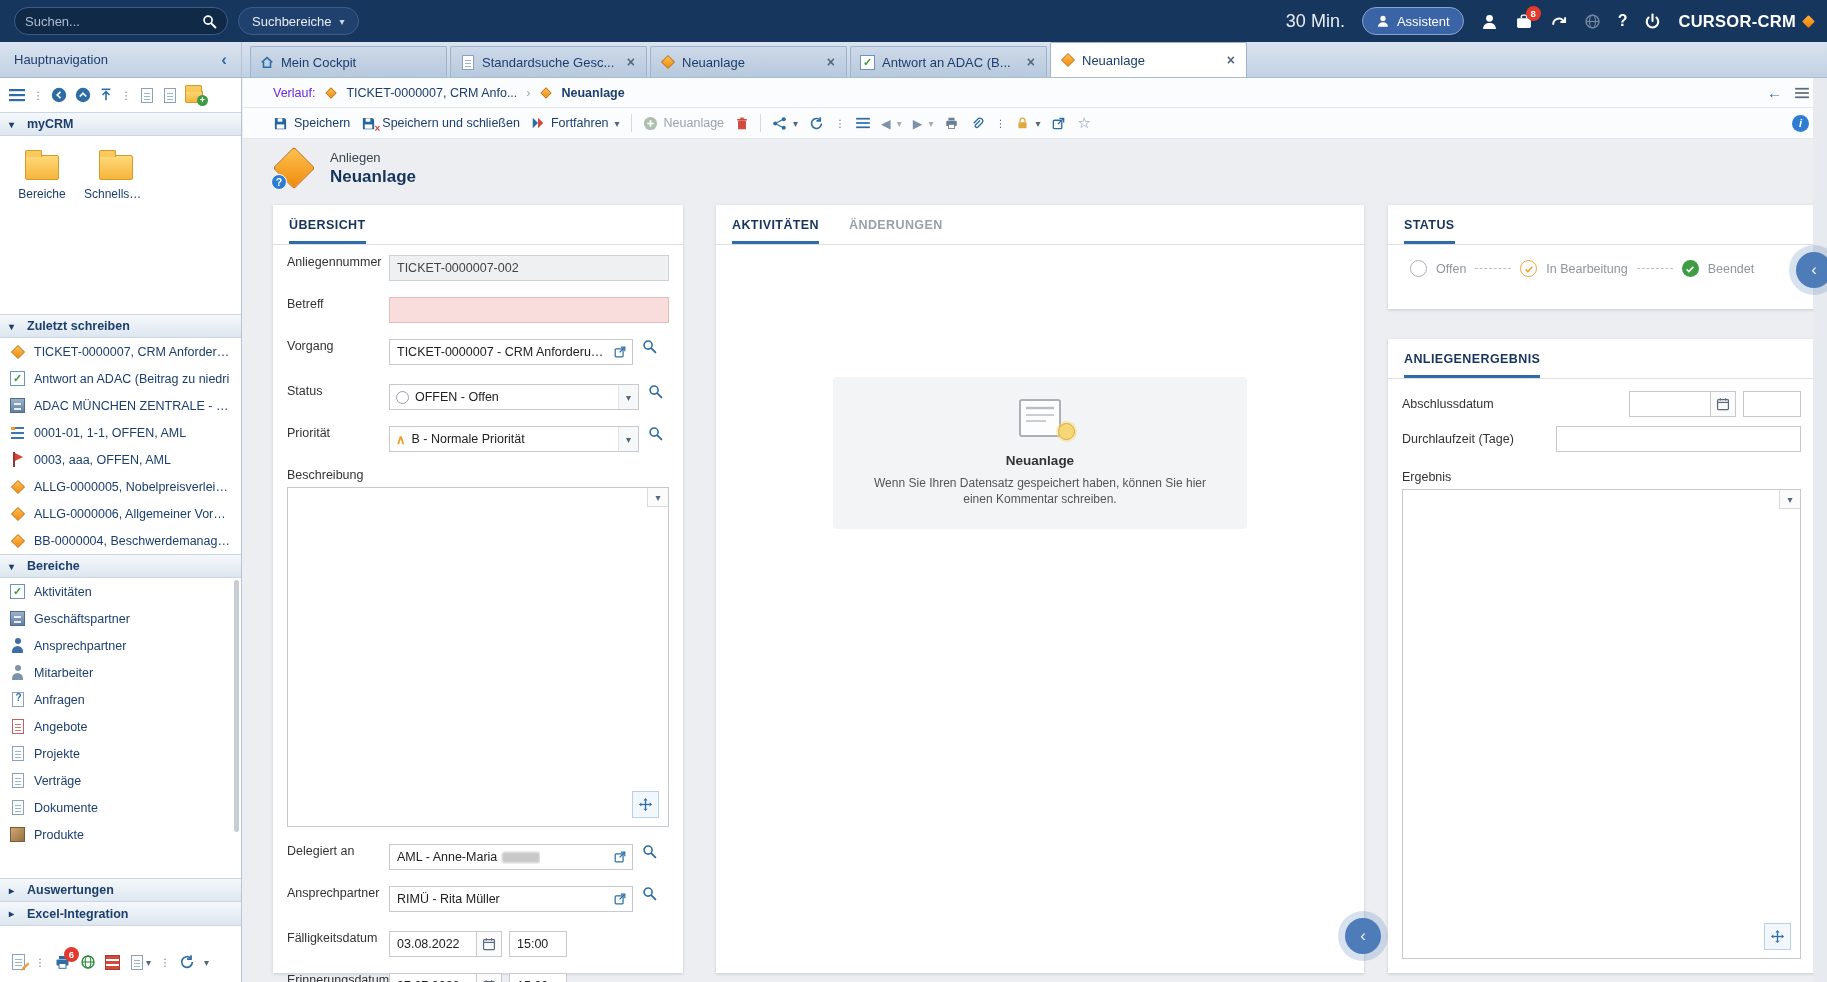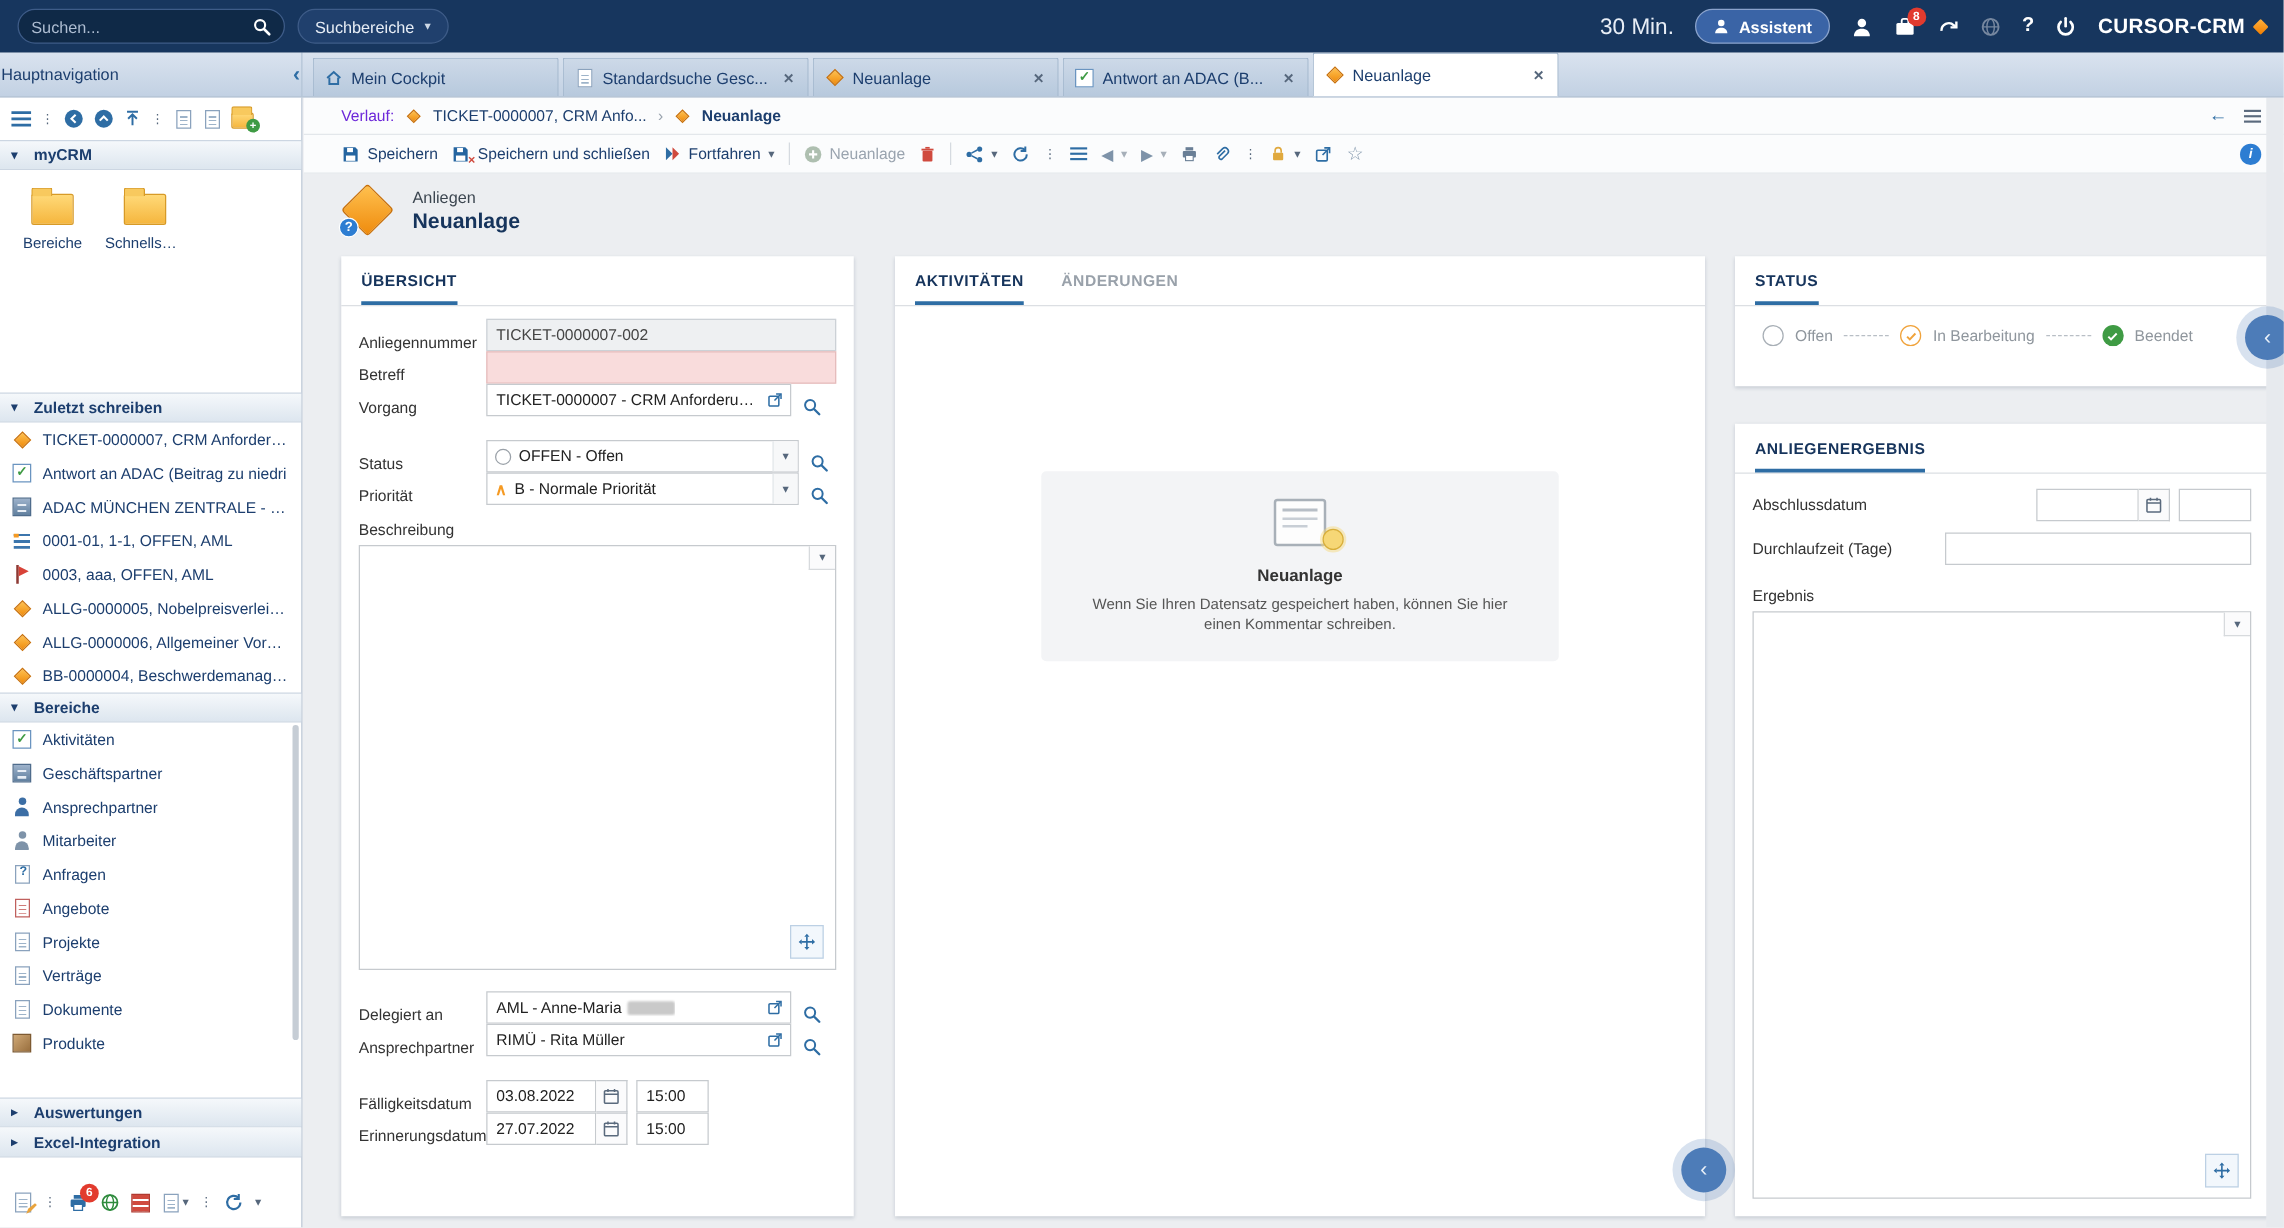--- a/index.html
+++ b/index.html
@@ -8,31 +8,31 @@
   svg{display:block}
 
   
   .topbar{position:absolute;top:0;left:0;right:0;height:42px;background:#17365e;display:flex;align-items:center;gap:10px;padding:0 14px;color:#fff;z-index:6}
   .tb-search{display:flex;align-items:center;width:214px;height:28px;background:#0f2947;border:1px solid #3e5c88;border-radius:14px;padding:0 10px;gap:6px}
   .tb-search input{flex:1;background:transparent;border:none;outline:none;color:#dfe6f0;font-size:13px;font-family:inherit;min-width:0}
   .tb-search input::placeholder{color:#aebdd2}
   .tb-areas{display:flex;align-items:center;gap:8px;height:28px;padding:0 13px;background:#20406d;border:1px solid #3e5c88;border-radius:14px;font-size:13px;color:#e8eef6}
   .tb-right{margin-left:auto;display:flex;align-items:center;gap:17px}
   .tb-timer{font-size:18px;color:#e8eef6}
-  .tb-assist{display:flex;align-items:center;gap:7px;height:28px;padding:0 13px;background:#3a64a6;border:1px solid #8aa3cc;border-radius:14px;font-size:13px;font-weight:bold}
+  .tb-assist{display:flex;align-items:center;gap:7px;height:28px;padding:0 13px;background:#3a64a6;border:1px solid #8aa3cc;border-radius:14px;font-size:13px;font-weight:normal}
   .tb-ic{position:relative;color:#fff;display:flex}
   .tb-ic.dim{color:#76879f}
   .badge{position:absolute;top:-7px;right:-8px;min-width:15px;height:15px;border-radius:8px;background:#e23b2e;color:#fff;font-size:9.5px;font-weight:bold;display:flex;align-items:center;justify-content:center;padding:0 3px}
   .tb-q{font-size:16px;font-weight:bold}
   .brand{display:flex;align-items:center;gap:8px;font-size:16.5px;font-weight:bold;letter-spacing:.3px}
   .brand-mark{width:9px;height:9px;background:linear-gradient(135deg,#ffb13d,#f07d00);transform:rotate(45deg);border-radius:1px}
 
   
   .tabrow{position:absolute;top:42px;left:0;right:0;height:36px;background:linear-gradient(#dae3ef,#c2d1e3);display:flex;border-bottom:1px solid #a9bccf;z-index:5}
-  .nav-head{width:242px;flex:none;display:flex;align-items:center;padding:0 1px;color:#1c3e6e;font-size:13px;border-right:1px solid #b3c3d6}
+  .nav-head{width:242px;flex:none;display:flex;align-items:center;padding:0 14px;color:#1c3e6e;font-size:13px;border-right:1px solid #b3c3d6}
   .nav-collapse{margin-left:auto;color:#2e6da4;font-size:17px;font-weight:bold;line-height:1}
   .tabs{display:flex;align-items:flex-end;padding-left:8px;gap:3px}
   .tab{display:flex;align-items:center;gap:7px;width:197px;height:31px;padding:0 9px;background:linear-gradient(#cdd9e8,#b7c9dd);border:1px solid #9fb4cb;border-bottom:none;border-radius:2px 2px 0 0;font-size:13px;color:#1c3e6e}
   .tab.active{background:#fff;height:35px}
   .tlabel{white-space:nowrap;overflow:hidden;text-overflow:ellipsis;flex:1}
   .tclose{color:#56677c;font-size:14px;font-weight:bold;padding:0 2px}
 
   
   .sidebar{position:absolute;top:78px;left:0;width:242px;bottom:0;background:#fff;border-right:1px solid #b9c5d4;display:flex;flex-direction:column;z-index:4}
   .side-toolbar{height:34px;flex:none;display:flex;align-items:center;gap:8px;padding:0 9px;color:#2e6da4}
@@ -99,21 +99,21 @@
   .ph-title{font-size:17px;font-weight:bold;color:#16345c;margin-top:2px}
 
   
   .panel{position:absolute;background:#fff;box-shadow:0 1px 3px rgba(40,60,90,.2)}
   .ptabs{height:40px;border-bottom:1px solid #dcdfe3;display:flex;align-items:stretch;padding:0 16px;gap:30px}
   .ptab{display:flex;align-items:center;font-size:12.5px;font-weight:bold;color:#16345c;letter-spacing:.4px;position:relative;white-space:nowrap}
   .ptab.active::after{content:'';position:absolute;left:0;right:0;bottom:0;height:3px;background:#2e6da4}
   .ptab.inactive{color:#99a1aa}
 
   .pform{padding:10px 14px 0}
-  .frow{display:flex;align-items:flex-end;margin-bottom:0}
+  .frow{display:flex;align-items:flex-start;margin-bottom:16px}
   .flabel{width:102px;flex:none;font-size:12.5px;color:#333}
   .inp{height:26px;border:1px solid #c6cace;background:#fff;display:flex;align-items:center;padding:0 7px;font-size:12.5px;color:#222}
   .inp.readonly{background:#eef0f2;border-color:#ccd1d6;color:#444;width:280px}
   .inp.required{background:#f9dcdc;border-color:#e5bcbc;width:280px}
   .lk{width:244px;position:relative;padding-right:26px}
   .lk-text{white-space:nowrap;overflow:hidden;text-overflow:ellipsis}
   .elink{position:absolute;right:5px;top:5px;color:#2e6da4}
   .mag{color:#2e6da4;margin-left:9px;display:flex}
   .combo{width:250px;height:26px;border:1px solid #c6cace;display:flex;align-items:center;gap:6px;padding-left:6px;font-size:12.5px;color:#222}
   .combo-text{flex:1;white-space:nowrap;overflow:hidden}

